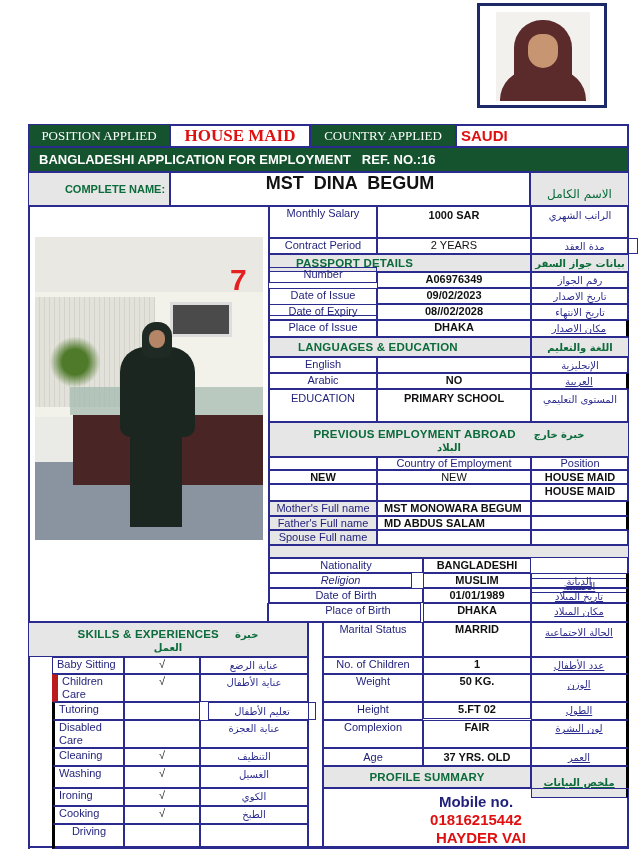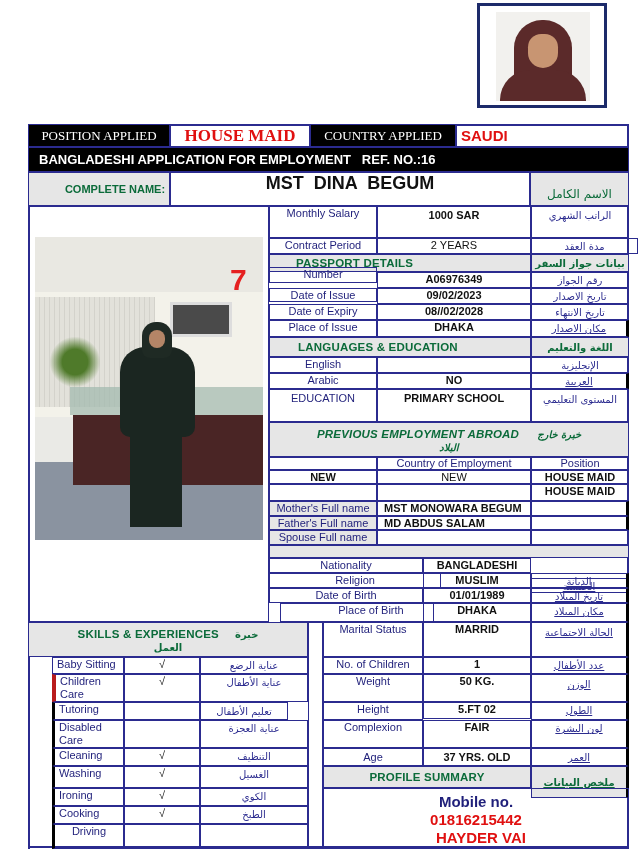--- a/index.html
+++ b/index.html
@@ -5,21 +5,21 @@
   * { box-sizing: border-box; margin: 0; padding: 0; }
   html, body { width: 644px; height: 849px; background: #ffffff; overflow: hidden; }
   body { position: relative; font-family: "Liberation Sans", sans-serif; color: #1f1f7a; }
 
   .abs { position: absolute; }
   .cell { position: absolute; border: 1.5px solid #2b2b8f; display: flex; align-items: flex-start; justify-content: center; font-size: 11px; line-height: 13px; overflow: hidden; }
   .cell.center { align-items: center; }
   .cell.left { justify-content: flex-start; padding-left: 4px; }
   .bold { font-weight: bold; color: #111; }
   .ar { direction: rtl; font-family: "DejaVu Sans", sans-serif; font-size: 10px; color: #2b2b8f; text-align: center; padding: 2px 3px 0 3px; }
-  .green-bar { background: #000000; color: #ffffff; }
+  .green-bar { background: #14532d; color: #ffffff; }
   .grey { background: #e6e6e6; }
   .sect { color: #0b6b3a; font-weight: bold; font-size: 11.5px; letter-spacing: 0.2px; }
   .serif { font-family: "Liberation Serif", serif; }
 
   
   .passport-frame { position: absolute; left: 477px; top: 3px; width: 130px; height: 105px; border: 3px solid #1c2a6a; background: #fff; }
   .passport-photo { position: absolute; left: 16px; top: 6px; width: 94px; height: 89px; background: linear-gradient(180deg,#f2f1ee 0%,#f2f1ee 100%); overflow: hidden; }
   .pp-hijab { position: absolute; left: 18px; top: 8px; width: 58px; height: 70px; background: #5b2a2a; border-radius: 28px 28px 10px 10px; }
   .pp-face { position: absolute; left: 32px; top: 22px; width: 30px; height: 34px; background: #c89572; border-radius: 14px 14px 16px 16px; }
   .pp-body { position: absolute; left: 4px; top: 58px; width: 86px; height: 34px; background: #5b2a2a; border-radius: 30px 30px 0 0; }
@@ -91,21 +91,21 @@
 <div class="cell" style="left:377px;top:238px;width:154px;height:16px;color:#111;">2 YEARS</div>
 <div class="cell ar" style="left:531px;top:238px;width:107px;height:16px;padding-top:1px;">مدة العقد</div>
 
 <div class="cell grey sect center" style="left:269px;top:254px;width:262px;height:18px;justify-content:flex-start;padding-left:26px;">PASSPORT DETAILS</div>
 <div class="cell grey ar center" style="left:531px;top:254px;width:98px;height:18px;color:#0b6b3a;font-weight:bold;padding-top:0;">بيانات جواز السفر</div>
 
 <div class="cell" style="left:269px;top:267px;width:108px;height:16px;">Number</div>
 <div class="cell bold" style="left:377px;top:272px;width:154px;height:16px;">A06976349</div>
 <div class="cell ar" style="left:531px;top:272px;width:98px;height:16px;padding-top:1px;">رقم الجواز</div>
 
-<div class="cell" style="left:269px;top:288px;width:108px;height:14px;">Date of Issue</div>
+<div class="cell" style="left:269px;top:288px;width:108px;height:28px;">Date of Issue</div>
 <div class="cell bold" style="left:377px;top:288px;width:154px;height:16px;">09/02/2023</div>
 <div class="cell ar" style="left:531px;top:288px;width:98px;height:16px;padding-top:1px;">تاريخ الاصدار</div>
 
 <div class="cell" style="left:269px;top:304px;width:108px;height:16px;">Date of Expiry</div>
 <div class="cell bold" style="left:377px;top:304px;width:154px;height:16px;">08//02/2028</div>
 <div class="cell ar" style="left:531px;top:304px;width:98px;height:16px;padding-top:1px;">تاريخ الانتهاء</div>
 
 <div class="cell" style="left:269px;top:320px;width:108px;height:17px;">Place of Issue</div>
 <div class="cell bold" style="left:377px;top:320px;width:154px;height:17px;">DHAKA</div>
 <div class="cell ar thick-r" style="left:531px;top:320px;width:98px;height:17px;padding-top:1px;">مكان الاصدار</div>
@@ -118,21 +118,21 @@
 <div class="cell ar" style="left:531px;top:357px;width:98px;height:16px;padding-top:1px;">الإنجليزية</div>
 
 <div class="cell" style="left:269px;top:373px;width:108px;height:16px;">Arabic</div>
 <div class="cell bold" style="left:377px;top:373px;width:154px;height:16px;">NO</div>
 <div class="cell ar thick-r" style="left:531px;top:373px;width:98px;height:16px;padding-top:1px;">العربية</div>
 
 <div class="cell" style="left:269px;top:389px;width:108px;height:33px;padding-top:2px;">EDUCATION</div>
 <div class="cell bold" style="left:377px;top:389px;width:154px;height:33px;padding-top:2px;">PRIMARY SCHOOL</div>
 <div class="cell ar" style="left:531px;top:389px;width:98px;height:33px;padding-top:3px;">المستوى التعليمي</div>
 
-<div class="cell grey" style="left:269px;top:422px;width:360px;height:35px;flex-direction:column;align-items:center;padding-top:3px;font-style:italic;">
+<div class="cell grey" style="left:269px;top:422px;width:360px;height:35px;flex-direction:column;align-items:center;padding-top:3px;">
   <div style="display:flex;width:100%;justify-content:center;gap:18px;">
     <span class="sect">PREVIOUS EMPLOYMENT ABROAD</span>
     <span class="ar" style="color:#0b6b3a;font-weight:bold;padding:0;">خبرة خارج</span>
   </div>
   <span class="ar" style="color:#0b6b3a;font-weight:bold;padding:0;">البلاد</span>
 </div>
 
 <div class="cell" style="left:269px;top:457px;width:108px;height:13px;line-height:11px;"></div>
 <div class="cell" style="left:377px;top:457px;width:154px;height:13px;line-height:11px;">Country of Employment</div>
 <div class="cell" style="left:531px;top:457px;width:98px;height:13px;line-height:11px;">Position</div>
@@ -156,52 +156,52 @@
 <div class="cell grey" style="left:269px;top:530px;width:108px;height:15px;line-height:13px;">Spouse Full name</div>
 <div class="cell" style="left:377px;top:530px;width:154px;height:15px;"></div>
 <div class="cell" style="left:531px;top:530px;width:98px;height:15px;"></div>
 
 <div class="cell grey" style="left:269px;top:545px;width:360px;height:13px;"></div>
 
 <div class="cell" style="left:269px;top:558px;width:154px;height:15px;line-height:13px;">Nationality</div>
 <div class="cell bold" style="left:423px;top:558px;width:108px;height:15px;line-height:13px;">BANGLADESHI</div>
 <div class="cell ar thick-r" style="left:531px;top:558px;width:98px;height:15px;padding-top:1px;margin-top:20px;">الجنسية</div>
 
-<div class="cell" style="left:269px;top:573px;width:172px;height:15px;line-height:13px;">Religion</div>
+<div class="cell" style="left:269px;top:573px;width:143px;height:15px;line-height:13px;font-style:italic;">Religion</div>
 <div class="cell bold" style="left:423px;top:573px;width:108px;height:15px;line-height:13px;">MUSLIM</div>
 <div class="cell ar thick-r" style="left:531px;top:573px;width:98px;height:15px;padding-top:1px;">الديانة</div>
 
 <div class="cell" style="left:269px;top:588px;width:154px;height:15px;line-height:13px;">Date of Birth</div>
 <div class="cell bold" style="left:423px;top:588px;width:108px;height:15px;line-height:13px;">01/01/1989</div>
 <div class="cell ar thick-r" style="left:531px;top:588px;width:98px;height:15px;padding-top:1px;">تاريخ الميلاد</div>
 
-<div class="cell" style="left:280px;top:603px;width:154px;height:19px;line-height:13px;padding-left:28px;">Place of Birth</div>
+<div class="cell" style="left:267px;top:603px;width:154px;height:19px;line-height:13px;padding-left:28px;">Place of Birth</div>
 <div class="cell bold" style="left:423px;top:603px;width:108px;height:19px;line-height:13px;">DHAKA</div>
 <div class="cell ar thick-r" style="left:531px;top:603px;width:98px;height:19px;padding-top:1px;">مكان الميلاد</div>
 
 <div class="cell grey" style="left:28px;top:622px;width:280px;height:35px;flex-direction:column;align-items:center;padding-top:3px;">
   <div style="display:flex;width:100%;justify-content:center;gap:16px;">
     <span class="sect">SKILLS &amp; EXPERIENCES</span>
     <span class="ar" style="color:#0b6b3a;font-weight:bold;padding:0;">خبرة</span>
   </div>
   <span class="ar" style="color:#0b6b3a;font-weight:bold;padding:0;">العمل</span>
 </div>
 <div class="cell" style="left:308px;top:622px;width:15px;height:227px;"></div>
 
 <div class="cell left" style="left:52px;top:657px;width:72px;height:17px;">Baby Sitting</div>
 <div class="cell" style="left:124px;top:657px;width:76px;height:17px;color:#111;">√</div>
 <div class="cell ar" style="left:200px;top:657px;width:108px;height:17px;padding-top:1px;">عناية الرضع</div>
 
-<div class="cell left" style="left:52px;top:674px;width:72px;height:28px;border-left:4px solid #b91c1c;">Children Care</div>
+<div class="cell left" style="left:52px;top:674px;width:72px;height:28px;border-left:6px solid #b91c1c;">Children Care</div>
 <div class="cell" style="left:124px;top:674px;width:76px;height:28px;color:#111;">√</div>
 <div class="cell ar" style="left:200px;top:674px;width:108px;height:28px;padding-top:1px;">عناية الأطفال</div>
 
 <div class="cell left" style="left:52px;top:702px;width:72px;height:18px;border-left:3px solid #000;">Tutoring</div>
 <div class="cell" style="left:124px;top:702px;width:76px;height:18px;color:#111;"></div>
-<div class="cell ar" style="left:200px;top:702px;width:88px;height:18px;padding-top:2px;">تعليم الأطفال</div>
+<div class="cell ar" style="left:208px;top:702px;width:108px;height:18px;padding-top:2px;">تعليم الأطفال</div>
 
 <div class="cell left" style="left:52px;top:720px;width:72px;height:28px;border-left:3px solid #000;">Disabled Care</div>
 <div class="cell" style="left:124px;top:720px;width:76px;height:28px;color:#111;"></div>
 <div class="cell ar" style="left:200px;top:720px;width:108px;height:28px;padding-top:1px;">عناية العجزة</div>
 
 <div class="cell left" style="left:52px;top:748px;width:72px;height:18px;border-left:3px solid #000;">Cleaning</div>
 <div class="cell" style="left:124px;top:748px;width:76px;height:18px;color:#111;">√</div>
 <div class="cell ar" style="left:200px;top:748px;width:108px;height:18px;padding-top:1px;">التنظيف</div>
 
 <div class="cell left" style="left:52px;top:766px;width:72px;height:22px;border-left:3px solid #000;">Washing</div>

